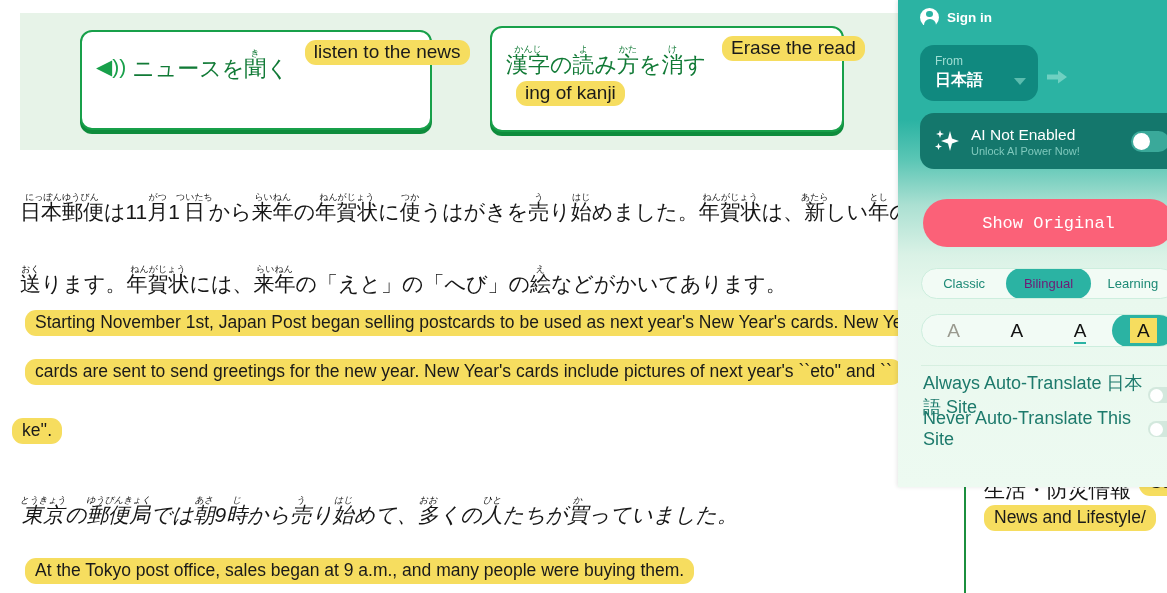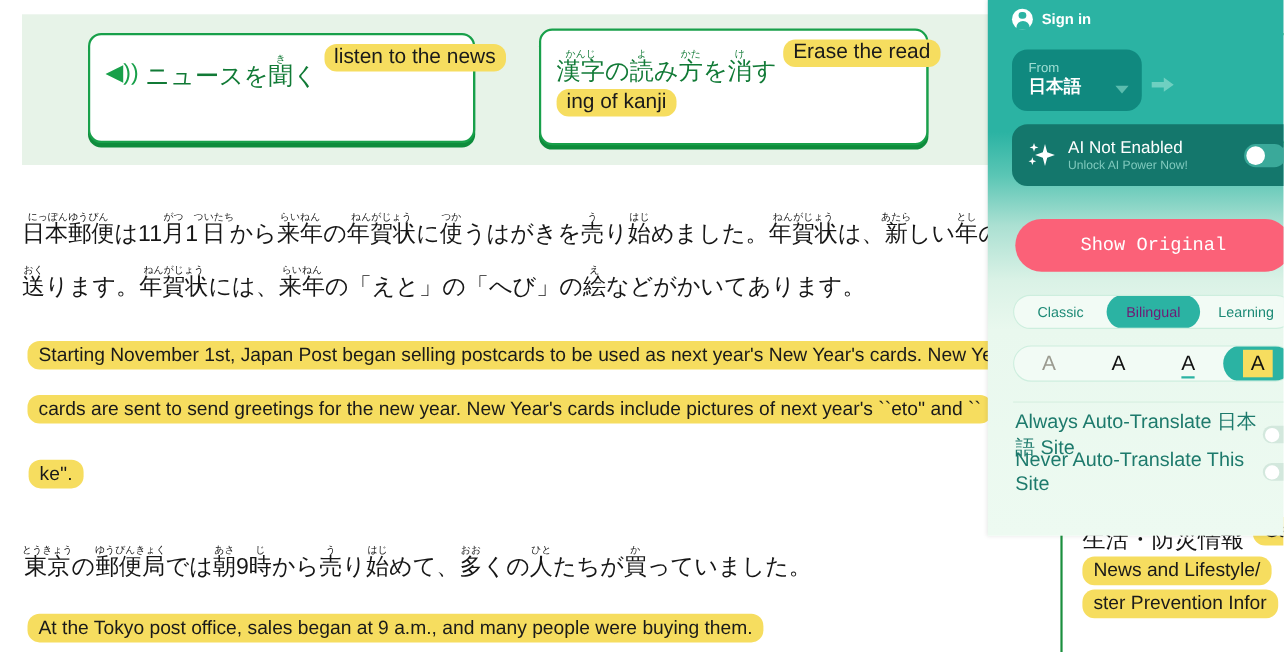--- a/index.html
+++ b/index.html
@@ -72,42 +72,42 @@
 
   .hl {
     background: #f6dd5f;
     border-radius: 11px;
     padding: 1px 9px 2px 9px;
     color: #1a1a1a;
     font-size: 19px;
     white-space: nowrap;
     display: inline-block;
   }
-  .tool-btn .hl { margin-left: 0; vertical-align: top; }
+  .tool-btn .hl { margin-left: 10px; vertical-align: top; }
   .hl-wrap2 { margin-top: 5px; }
 
   
   .body-jp {
     position: absolute;
     color: #161616;
     font-size: 21px;
     white-space: nowrap;
     letter-spacing: 0px;
   }
   .p1a { left: 20px; top: 192px; }
-  .p1b { left: 20px; top: 240px; }
-  .p3  { left: 20px; top: 495px; }
+  .p1b { left: 20px; top: 264px; }
+  .p3  { left: 20px; top: 495px; font-style: italic; }
 
   .body-en {
     position: absolute;
     white-space: nowrap;
   }
   .t1a { left: 25px; top: 310px; }
   .t1b { left: 25px; top: 359px; }
-  .t1c { left: 26px; top: 418px; }
+  .t1c { left: 12px; top: 418px; }
   .t3  { left: 25px; top: 558px; }
   .body-en .hl { font-size: 17.5px; padding: 2px 10px 3px 10px; }
 
   
   .right-col {
     position: absolute;
     left: 964px; top: 470px;
     width: 203px; height: 123px;
     border-left: 2px solid #1b8f3e;
     padding-left: 18px;
@@ -359,23 +359,20 @@
     </div>
 
     <div class="right-col">
       <div class="rc-row1">
         <span class="jp-line"><ruby>生活<rt>せいかつ</rt></ruby>・<ruby>防災情報<rt>ぼうさいじょうほう</rt></ruby></span>
         <span class="hl">Gako</span>
       </div>
       <div class="rc-hl">
         <span class="hl">News and Lifestyle/</span>
       </div>
-      <div class="rc-hl">
-        <span class="hl">ster Prevention Infor</span>
-      </div>
     </div>
   </div>
 
   <div class="panel">
 
     <div class="panel-top">
       <div class="signin">
         <span class="avatar-ic"></span>
         <span>Sign in</span>
       </div>

